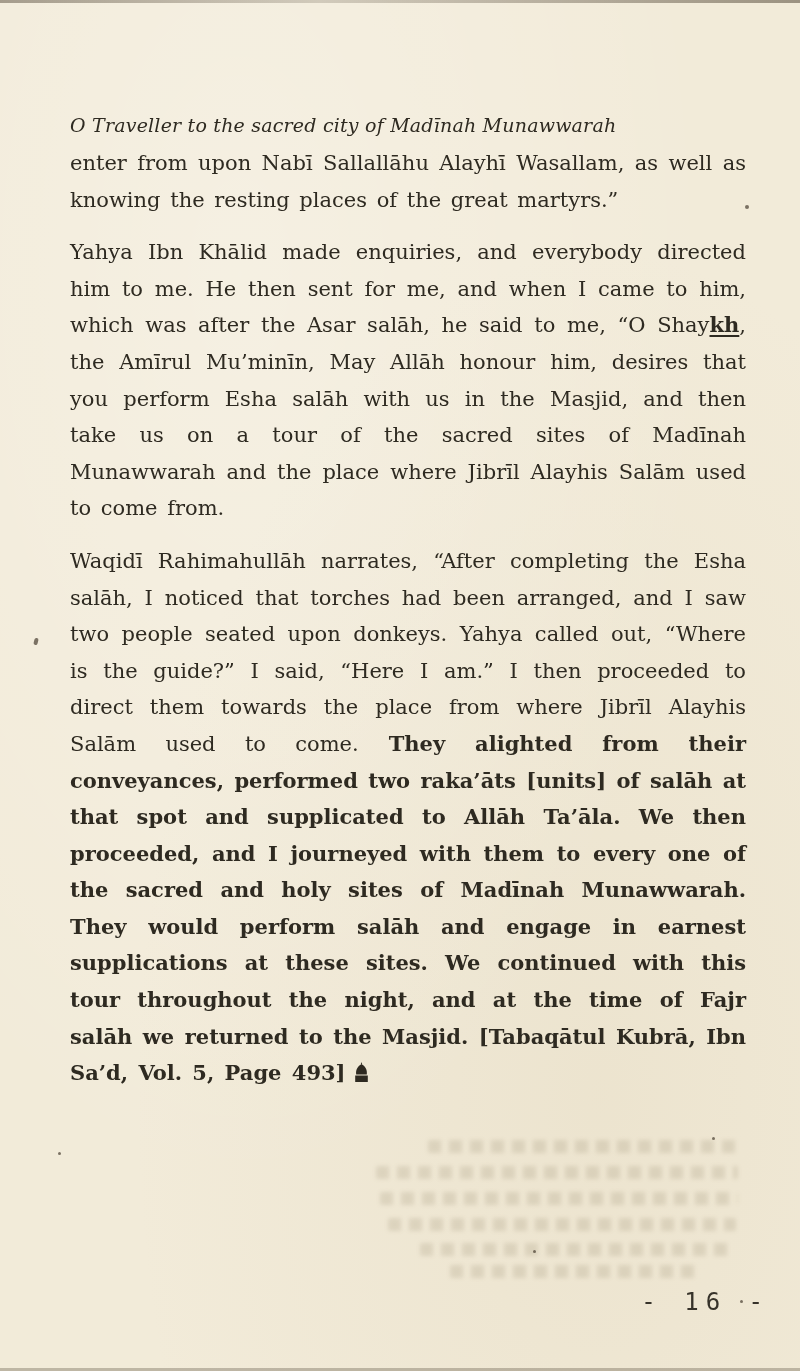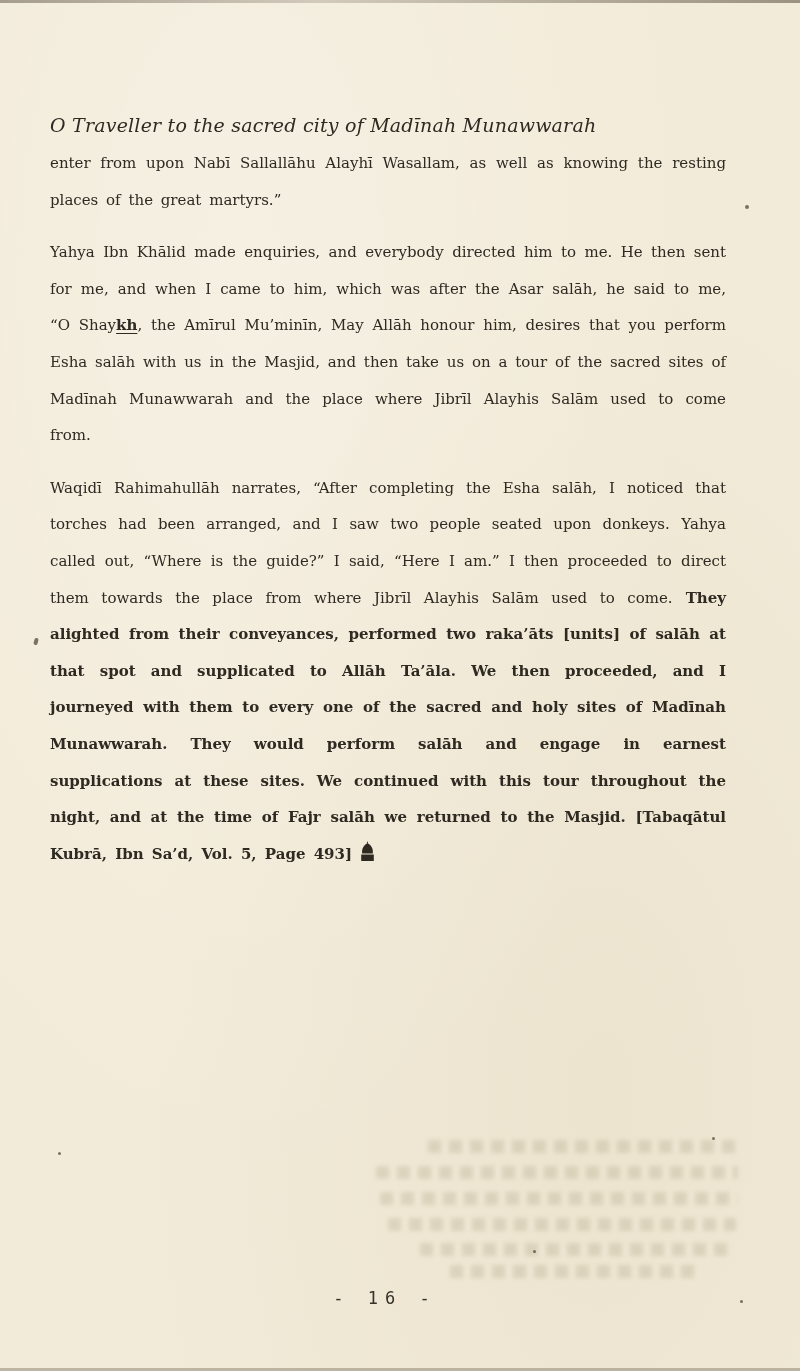--- a/index.html
+++ b/index.html
@@ -19,53 +19,53 @@
   .edge-top {
     position: absolute; top: 0; left: 0; right: 0; height: 3px;
     background: linear-gradient(to right, rgba(70,58,42,0.45), rgba(70,58,42,0.2) 40%, rgba(70,58,42,0.5));
   }
   .edge-bottom {
     position: absolute; bottom: 0; left: 0; right: 0; height: 3px;
     background: rgba(70,58,42,0.30);
   }
   .text-block {
     position: absolute;
-    left: 50px;
+    left: 70px;
     top: 112px;
     width: 676px;
   }
   .running-head {
     font-style: italic;
     font-size: 19px;
     line-height: 26px;
     letter-spacing: 0.2px;
     margin-bottom: 7px;
   }
   .para {
     margin: 0 0 16px 0;
-    font-size: 15px;
+    font-size: 21px;
     line-height: 36.6px;
     text-align: justify;
     word-spacing: 3px;
   }
   .para .bold { font-weight: bold; }
   .para .underlined { text-decoration: underline; text-underline-offset: 3px; font-weight: bold; }
   .dome-icon {
     display: inline-block;
     width: 15px; height: 20px;
     vertical-align: -2px;
     margin-left: 8px;
   }
   .page-number {
     position: absolute;
     left: 0; right: 30px;
     top: 1288px;
-    text-align: center;
+    text-align: right;
     font-family: "DejaVu Sans Mono", monospace;
-    font-size: 17px;
+    font-size: 24px;
     letter-spacing: 7px;
     color: #37332a;
   }
   
   .ghost-row {
     position: absolute;
     height: 13px;
     border-radius: 2px;
     background: repeating-linear-gradient(90deg,
       rgba(120,104,74,0.28) 0 13px, rgba(120,104,74,0) 13px 21px);

